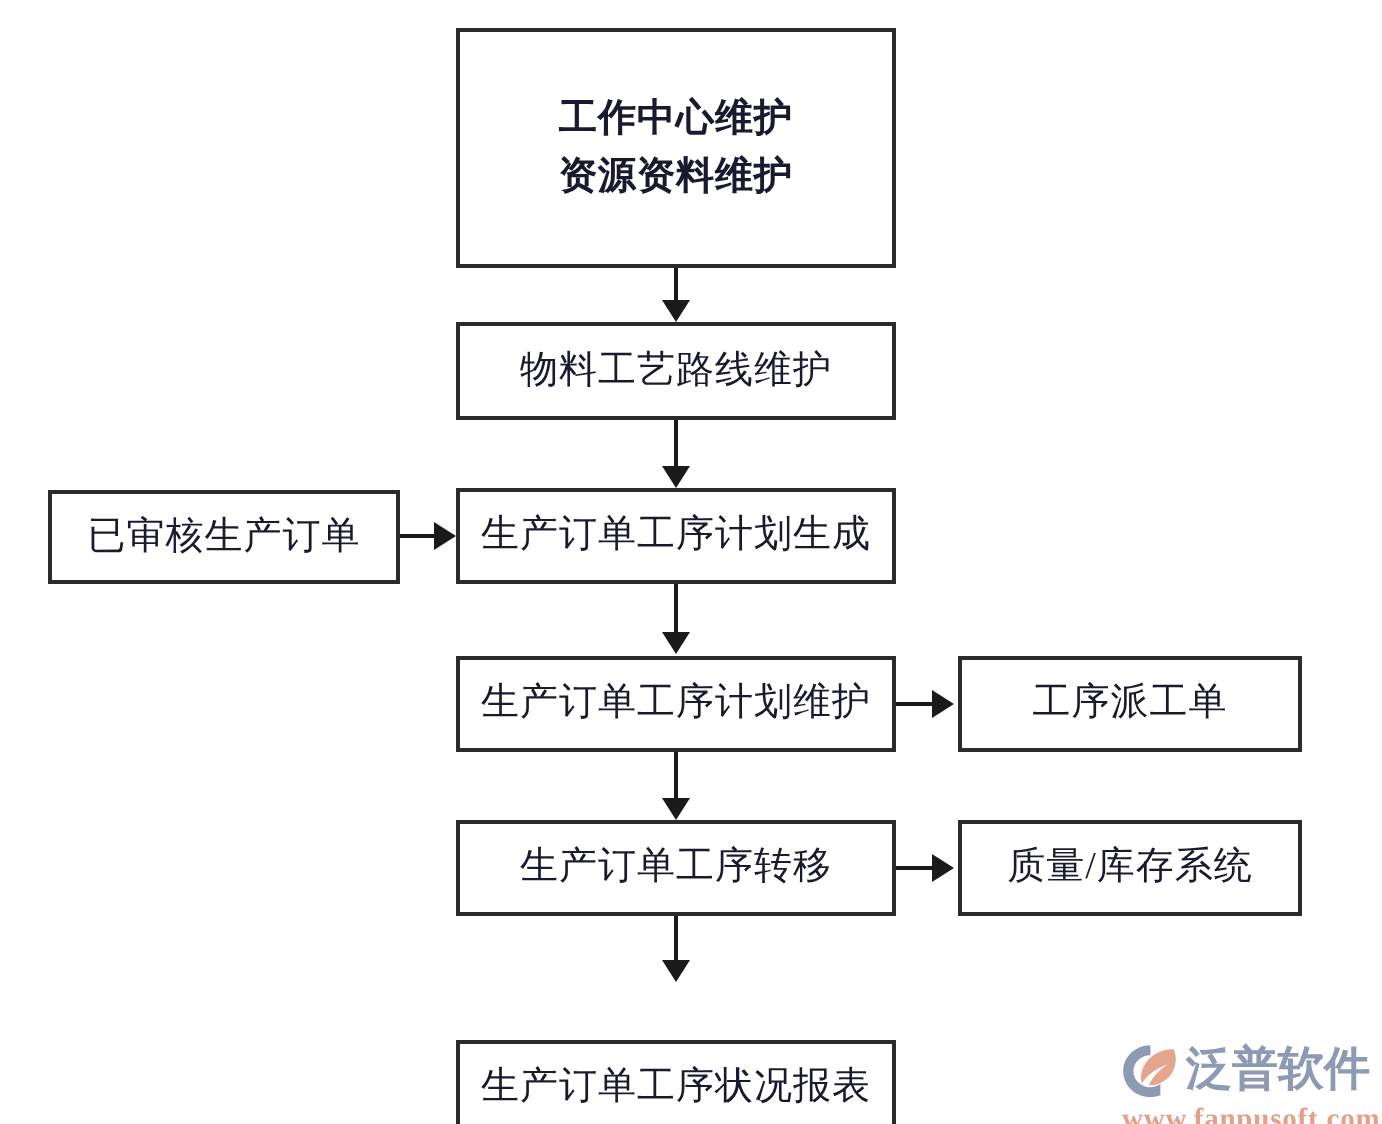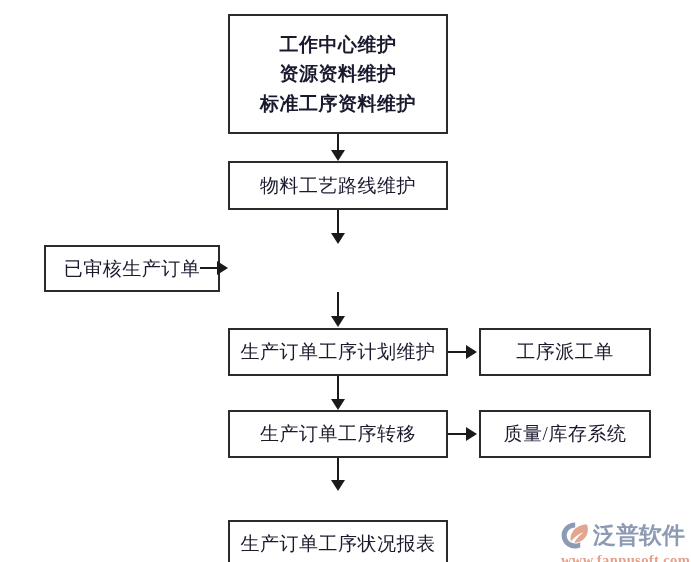--- a/index.html
+++ b/index.html
@@ -105,40 +105,42 @@
   }
 </style>
 </head>
 <body>
 
 <div id="canvas">
 
   <div class="node" style="left:228px; top:14px; width:220px; height:120px;font-weight:bold;">
     <span class="line">工作中心维护</span>
     <span class="line">资源资料维护</span>
-    <span class="line">标准工序资料维护</span>
   </div>
 
   <div class="vline" style="left:337px; top:134px; height:20px;"></div>
   <div class="arrow-down" style="left:331px; top:150px;"></div>
 
   <div class="node" style="left:228px; top:161px; width:220px; height:49px;">
     <span class="line">物料工艺路线维护</span>
   </div>
 
   <div class="vline" style="left:337px; top:210px; height:24px;"></div>
   <div class="arrow-down" style="left:331px; top:233px;"></div>
 
-  <div class="node" style="left:24px; top:245px; width:176px; height:47px;margin-left:20px;">
+  <div class="node" style="left:24px; top:245px; width:176px; height:47px;">
     <span class="line">已审核生产订单</span>
   </div>
 
   <div class="hline" style="left:200px; top:267px; width:20px;"></div>
   <div class="arrow-right" style="left:217px; top:261px;"></div>
 
+  <div class="node" style="left:228px; top:244px; width:220px; height:48px;">
+    <span class="line">生产订单工序计划生成</span>
+  </div>
 
   <div class="vline" style="left:337px; top:292px; height:24px;"></div>
   <div class="arrow-down" style="left:331px; top:316px;"></div>
 
   <div class="node" style="left:228px; top:328px; width:220px; height:48px;">
     <span class="line">生产订单工序计划维护</span>
   </div>
 
   <div class="hline" style="left:448px; top:351px; width:20px;"></div>
   <div class="arrow-right" style="left:466px; top:345px;"></div>

